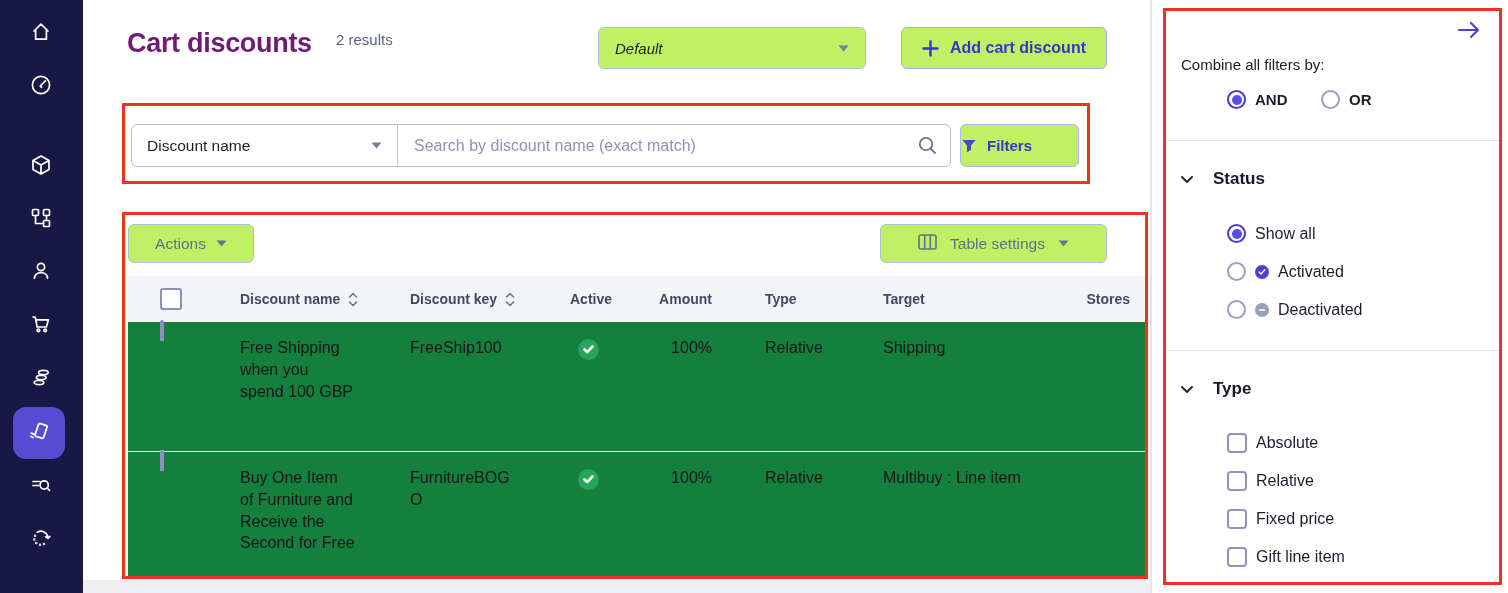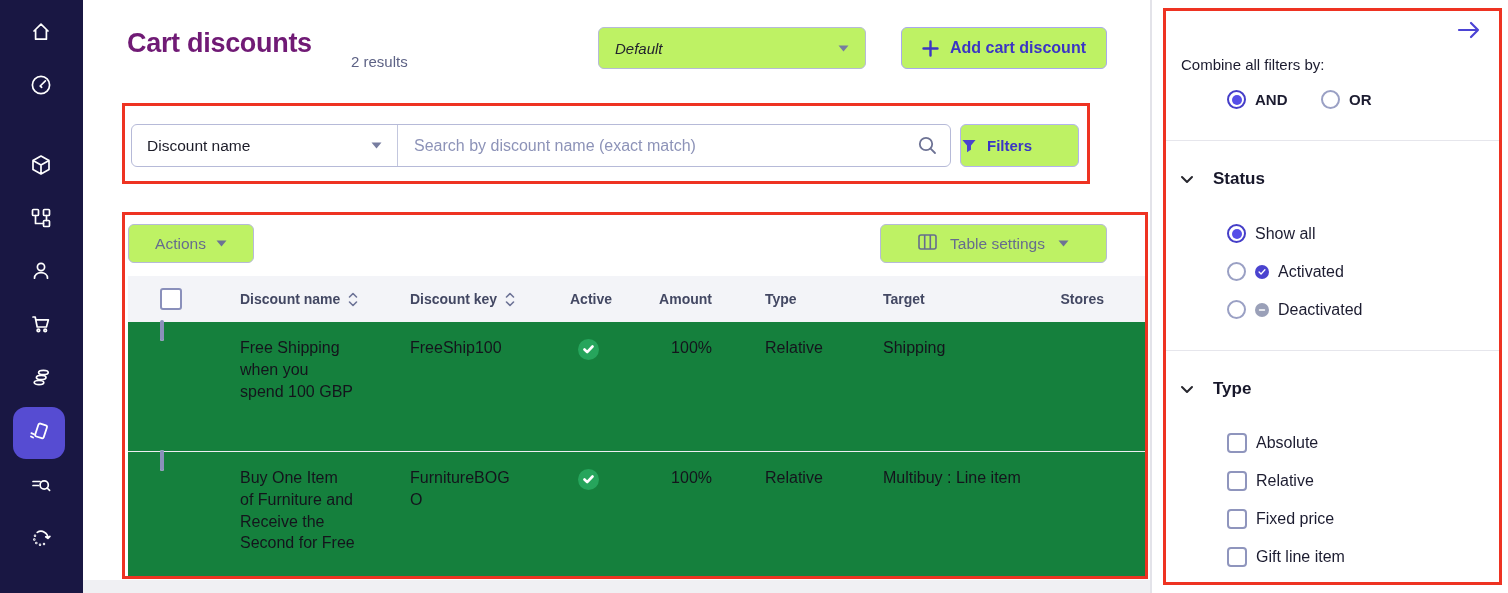--- a/index.html
+++ b/index.html
@@ -14,21 +14,21 @@
   .sb-active { position:absolute; left:13px; top:407px; width:52px; height:52px; background:#564cd2; border-radius:13px; display:flex; align-items:center; justify-content:center; }
   .sb-active svg { width:25px; height:25px; stroke:#fff; fill:none; stroke-width:1.7; stroke-linecap:round; stroke-linejoin:round; }
 
   
   .vdivider { position:absolute; left:1150px; top:0; width:2px; height:593px; background:#e3e3e9; }
   .bottom-strip { position:absolute; left:83px; top:580px; width:1067px; height:13px; background:#f0f0f3; }
   .annotation { position:absolute; border:3px solid #ee3322; pointer-events:none; }
 
   
   .page-title { position:absolute; left:127px; top:28px; font-size:27px; font-weight:800; color:#701a75; letter-spacing:-0.3px; }
-  .results { position:absolute; left:336px; top:53px; font-size:15px; color:#5d6285;margin-left:15px; }
+  .results { position:absolute; left:336px; top:31px; font-size:15px; color:#5d6285; }
   .btn { background:#bef264; border-radius:6px; display:flex; align-items:center; cursor:pointer; }
   .view-select { position:absolute; left:598px; top:27px; width:268px; height:42px; border:1px solid #b6bad8; padding:0 16px; justify-content:space-between; }
   .view-select .val { font-style:italic; font-size:15px; color:#23232e; }
   .caret { width:11px; height:7px; flex:none; }
   .caret path { fill:#777da0; }
   .add-btn { position:absolute; left:901px; top:27px; width:206px; height:42px; border:1px solid #a9a9ec; justify-content:center; gap:11px; color:#3b35c5; font-size:16px; font-weight:600; }
   .add-btn svg { width:17px; height:17px; stroke:#3b35c5; stroke-width:2.4; stroke-linecap:round; }
 
   
   .search-ctl { position:absolute; left:131px; top:124px; width:820px; height:43px; border:1px solid #b6bad8; border-radius:6px; background:#fff; display:flex; align-items:stretch; }
@@ -255,21 +255,21 @@
         </div>
       <div class="th right">
           <span>Amount</span>
         </div>
       <div class="th" style="padding-left:53px">
           <span>Type</span>
         </div>
       <div class="th">
           <span>Target</span>
         </div>
-      <div class="th right" style="padding-right:44px">
+      <div class="th right" style="padding-right:18px">
           <span>Stores</span>
         </div>
     </div>
 
     <div class="trow tbody-row r1">
       <div><span class="cb row"></span></div>
       <div class="td name">Free Shipping when you spend 100 GBP</div>
       <div class="td key">FreeShip100</div>
       <div>
         <span class="active-dot">

